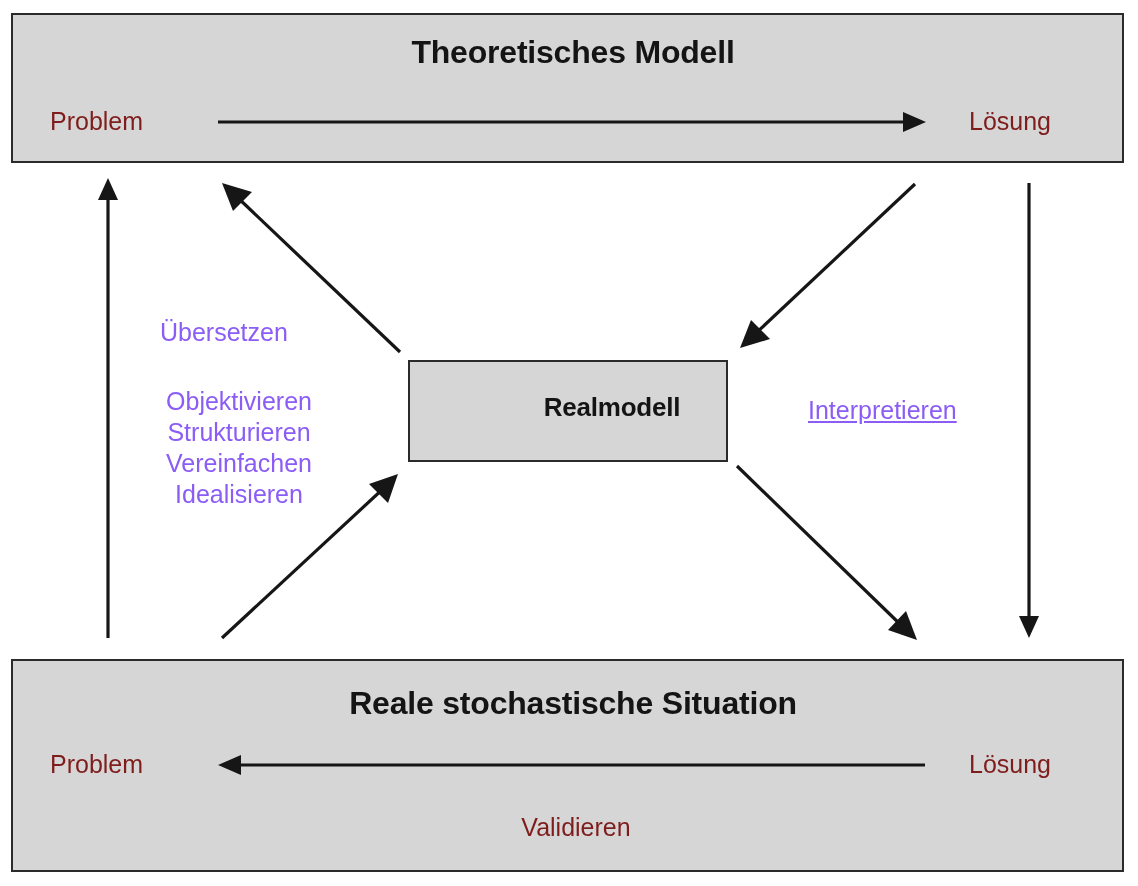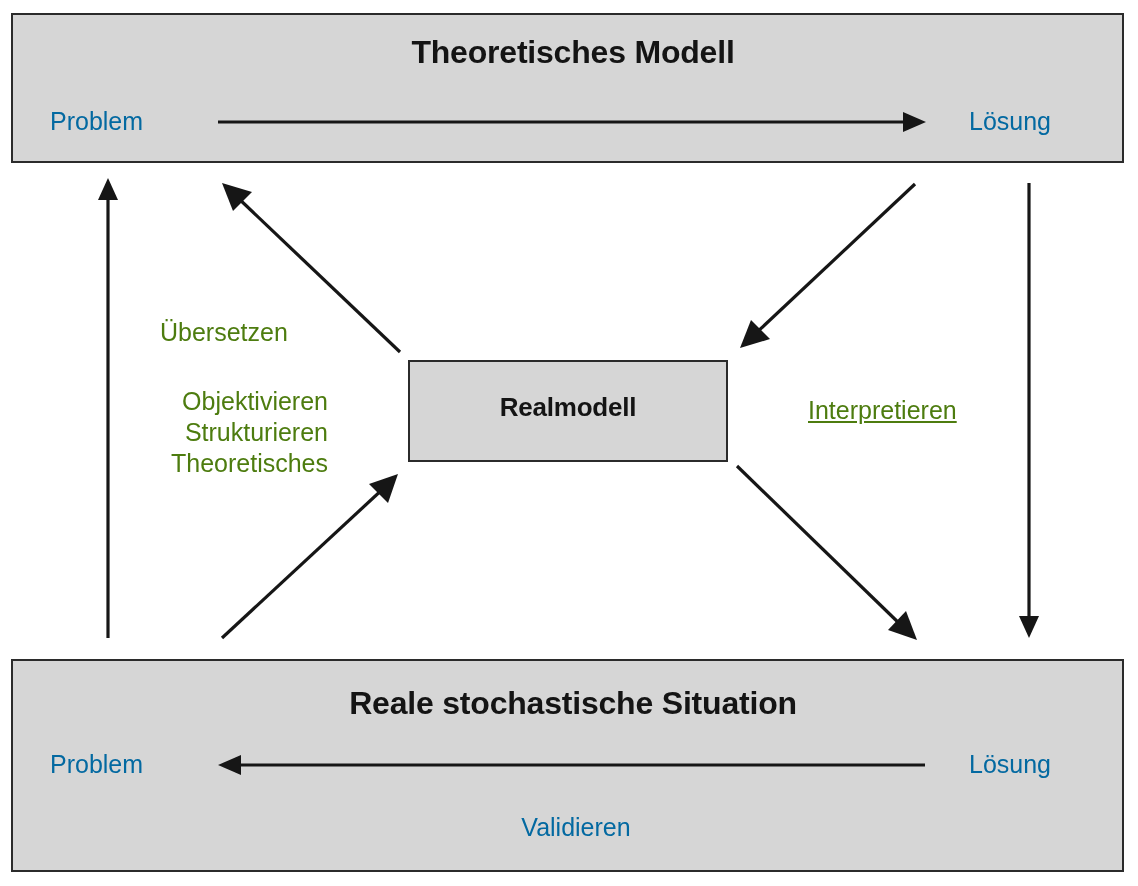--- a/index.html
+++ b/index.html
@@ -51,43 +51,44 @@
     font-weight: bold;
     font-size: 32px;
     letter-spacing: -0.2px;
     color: #141414;
   }
   #top-title { top: 34px; }
   #bottom-title { top: 685px; }
   #mid-title {
     top: 392px;
     font-size: 26px;
+    padding-left: 44px;
   }
   .edge-label {
     position: absolute;
     font-size: 25px;
-    color: #0369a1;
+    color: #7f1d1d;
     white-space: nowrap;
   }
   #top-problem  { left: 50px;  top: 107px; }
   #top-loesung  { left: 969px; top: 107px; }
   #bot-problem  { left: 50px;  top: 750px; }
   #bot-loesung  { left: 969px; top: 750px; }
   #validieren {
     left: 0; width: 100%;
     top: 813px;
     text-align: center;
     padding-left: 7px;
   }
   .side-label {
     position: absolute;
     font-size: 25px;
-    color: #4d7c0f;
+    color: #8b5cf6;
     white-space: nowrap;
-    text-align: right;
+    text-align: center;
   }
   #uebersetzen {
     left: 160px;
     top: 318px;
   }
   #verb-list {
     left: 150px;
     top: 369px;
     width: 178px;
     line-height: 31px;
@@ -131,21 +132,22 @@
   <div class="panel-title" id="bottom-title">Reale stochastische Situation</div>
   <div class="edge-label" id="bot-problem">Problem</div>
   <div class="edge-label" id="bot-loesung">Lösung</div>
   <div class="edge-label" id="validieren">Validieren</div>
 
   <div class="side-label" id="uebersetzen">Übersetzen</div>
 
   <div class="side-label" id="verb-list">
     <div>Objektivieren</div>
     <div>Strukturieren</div>
-    <div>Theoretisches</div>
+    <div>Vereinfachen</div>
+    <div>Idealisieren</div>
   </div>
 
   <div class="side-label" id="interpretieren">Interpretieren</div>
 
   <svg class="arrows" viewBox="0 0 1138 886">
 
     <g>
       <line class="ln" x1="218" y1="122" x2="912" y2="122"></line>
       <polygon class="ahead" points="926,122 903,112 903,132"></polygon>
     </g>

